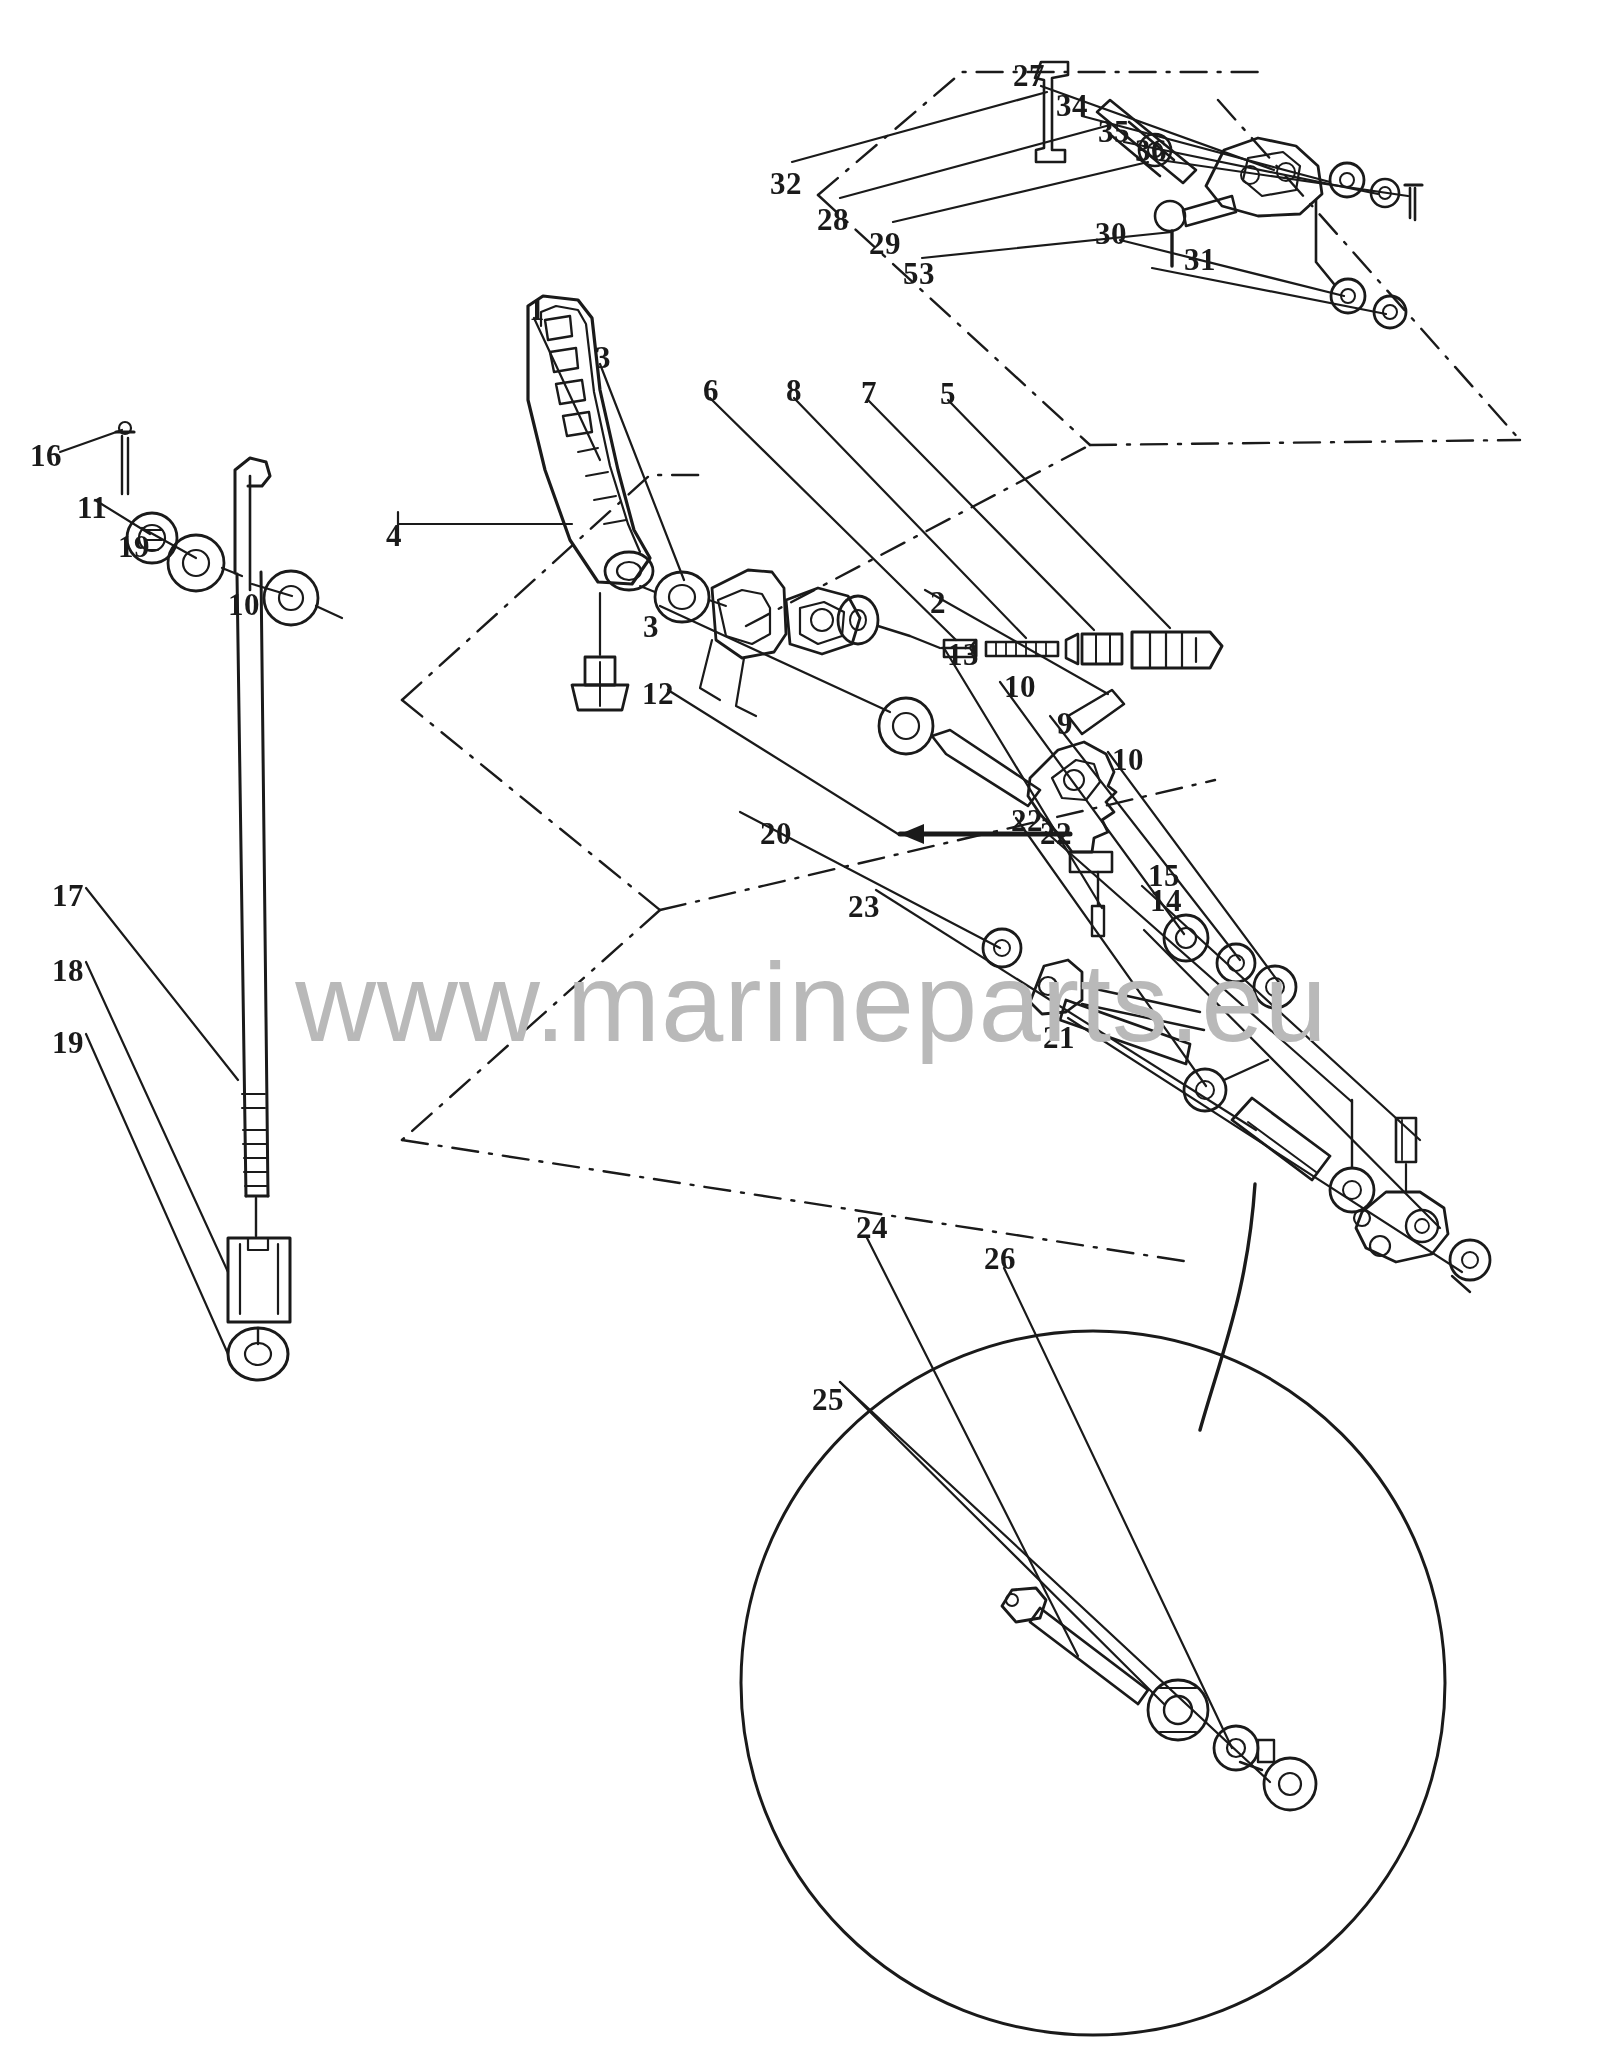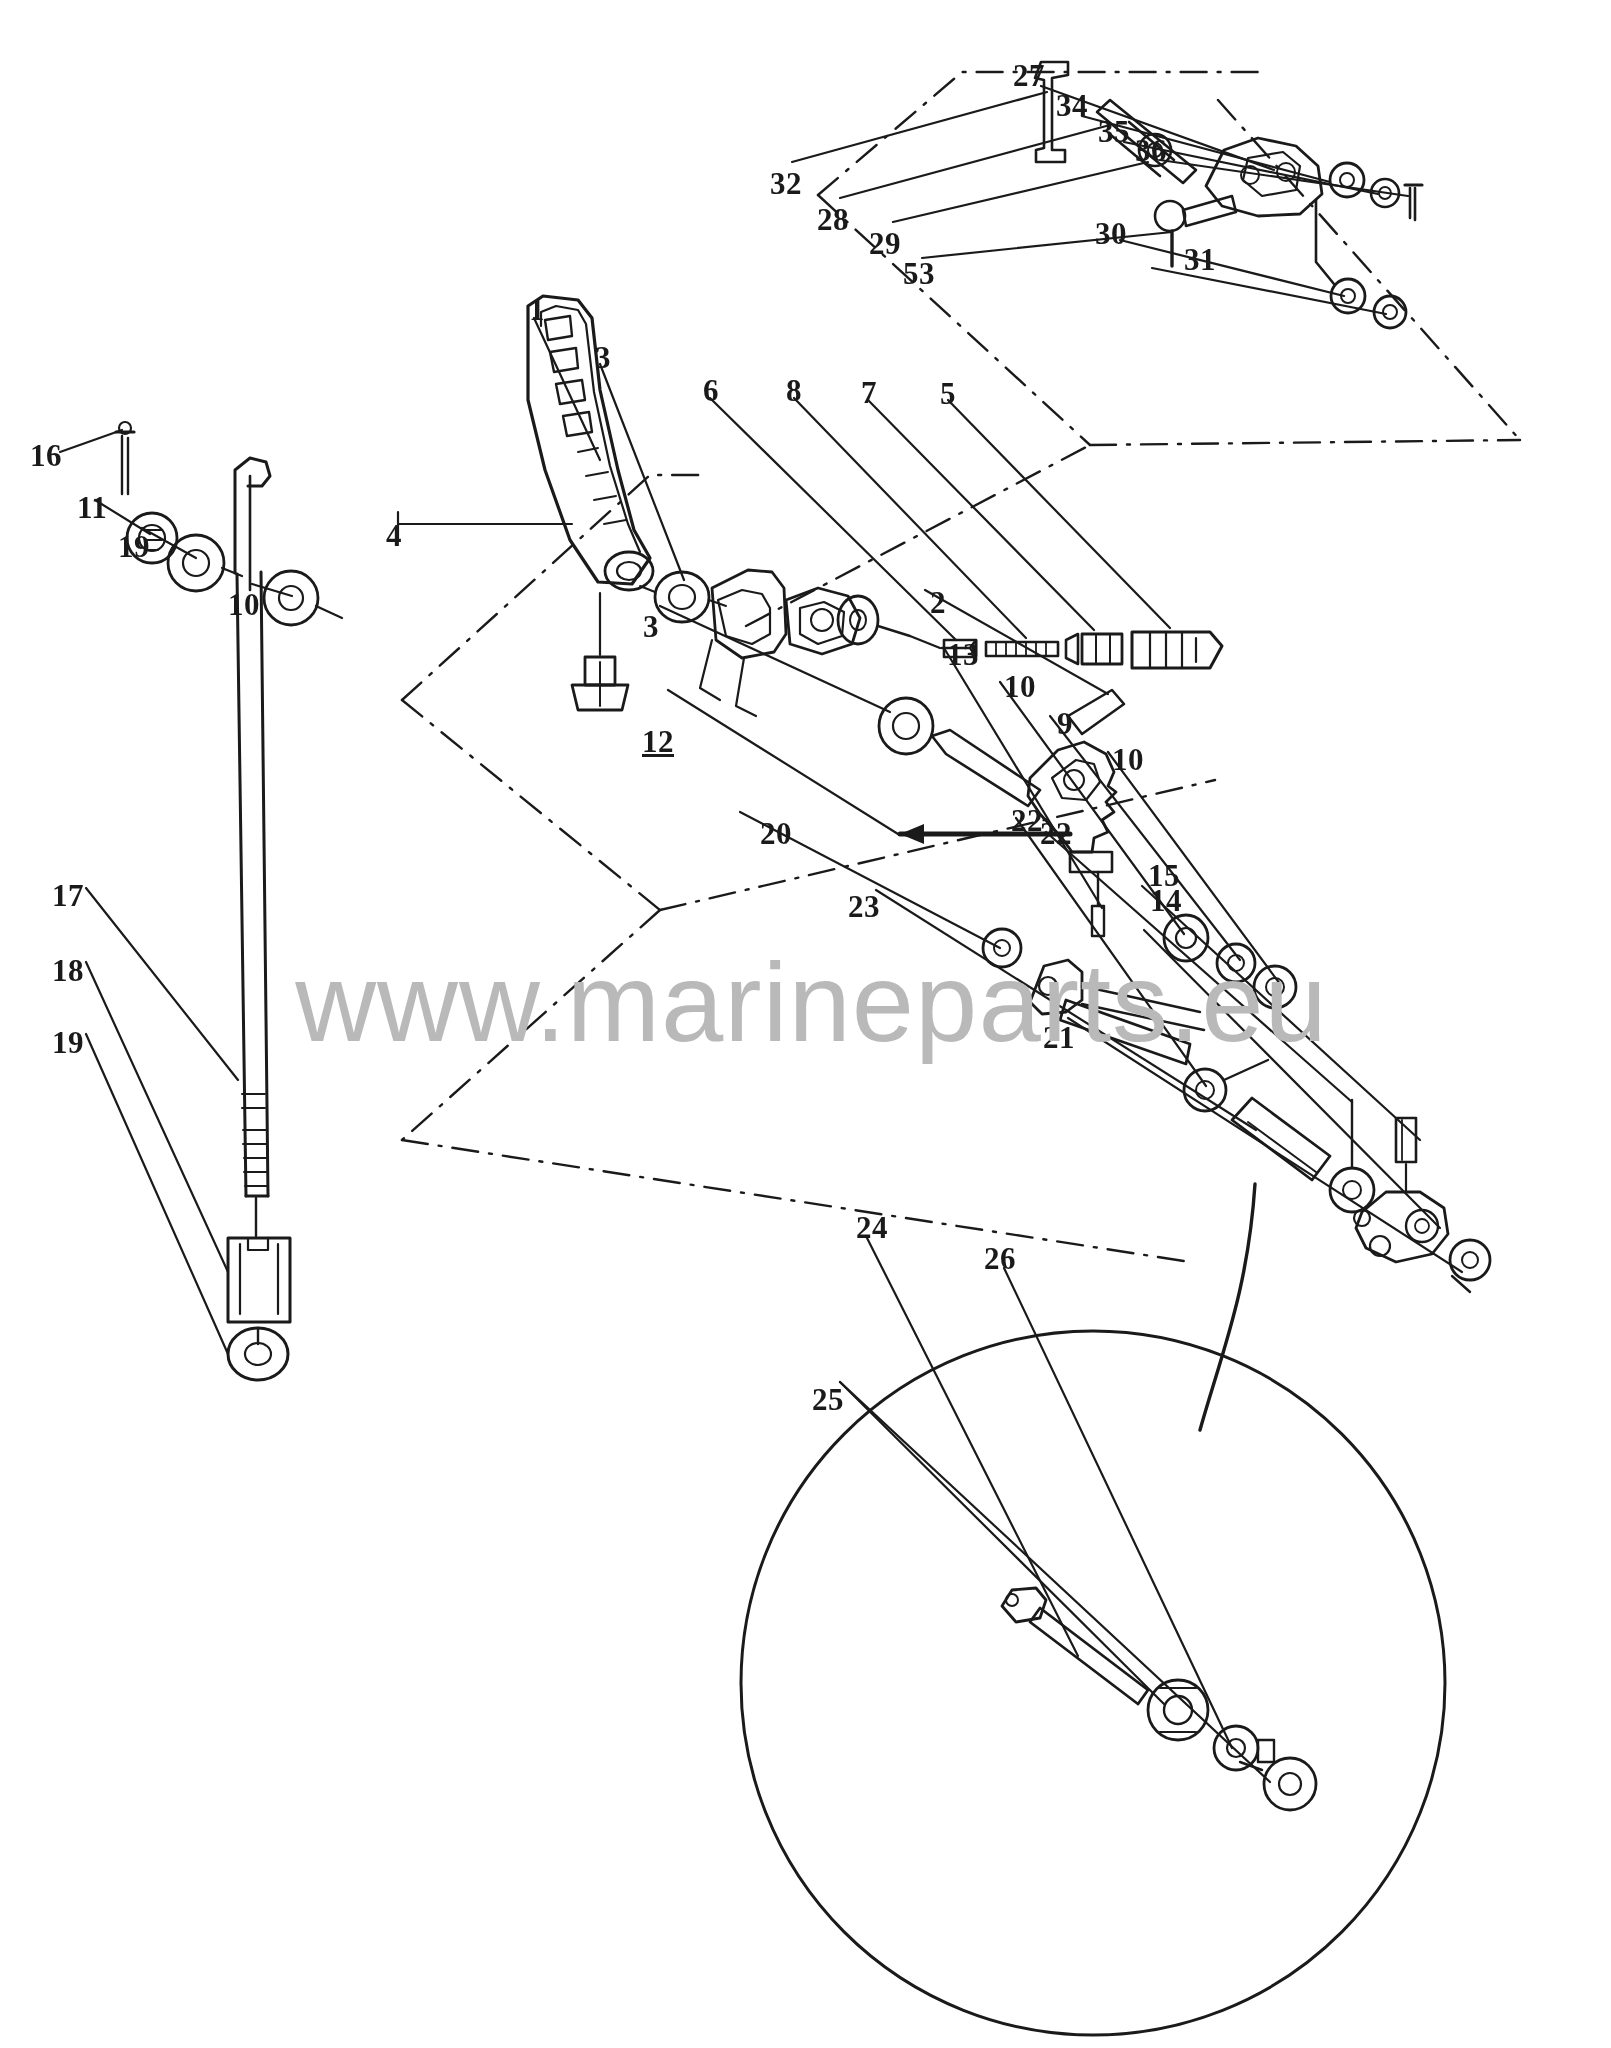--- a/index.html
+++ b/index.html
@@ -434,21 +434,21 @@
   <div class="callout" style="left:118px;  top:531px;">19</div>
   <div class="callout" style="left:228px;  top:589px;">10</div>
 
   <div class="callout" style="left:703px;  top:375px;">6</div>
   <div class="callout" style="left:786px;  top:375px;">8</div>
   <div class="callout" style="left:861px;  top:377px;">7</div>
   <div class="callout" style="left:940px;  top:378px;">5</div>
 
   <div class="callout" style="left:930px;  top:587px;">2</div>
   <div class="callout" style="left:643px;  top:611px;">3</div>
-  <div class="callout" style="left:642px;  top:726px;text-decoration:underline;">12</div>
+  <div class="callout" style="left:642px;  top:678px;">12</div>
   <div class="callout" style="left:947px;  top:639px;">13</div>
   <div class="callout" style="left:1004px; top:671px;">10</div>
   <div class="callout" style="left:1057px; top:708px;">9</div>
   <div class="callout" style="left:1112px; top:744px;">10</div>
   <div class="callout" style="left:722px;  top:818px;margin-left:38px;">20</div>
 
   <div class="callout" style="left:1011px; top:805px;">22</div>
   <div class="callout" style="left:1040px; top:818px;">22</div>
   <div class="callout" style="left:848px;  top:891px;">23</div>
   <div class="callout" style="left:1148px; top:860px;">15</div>

